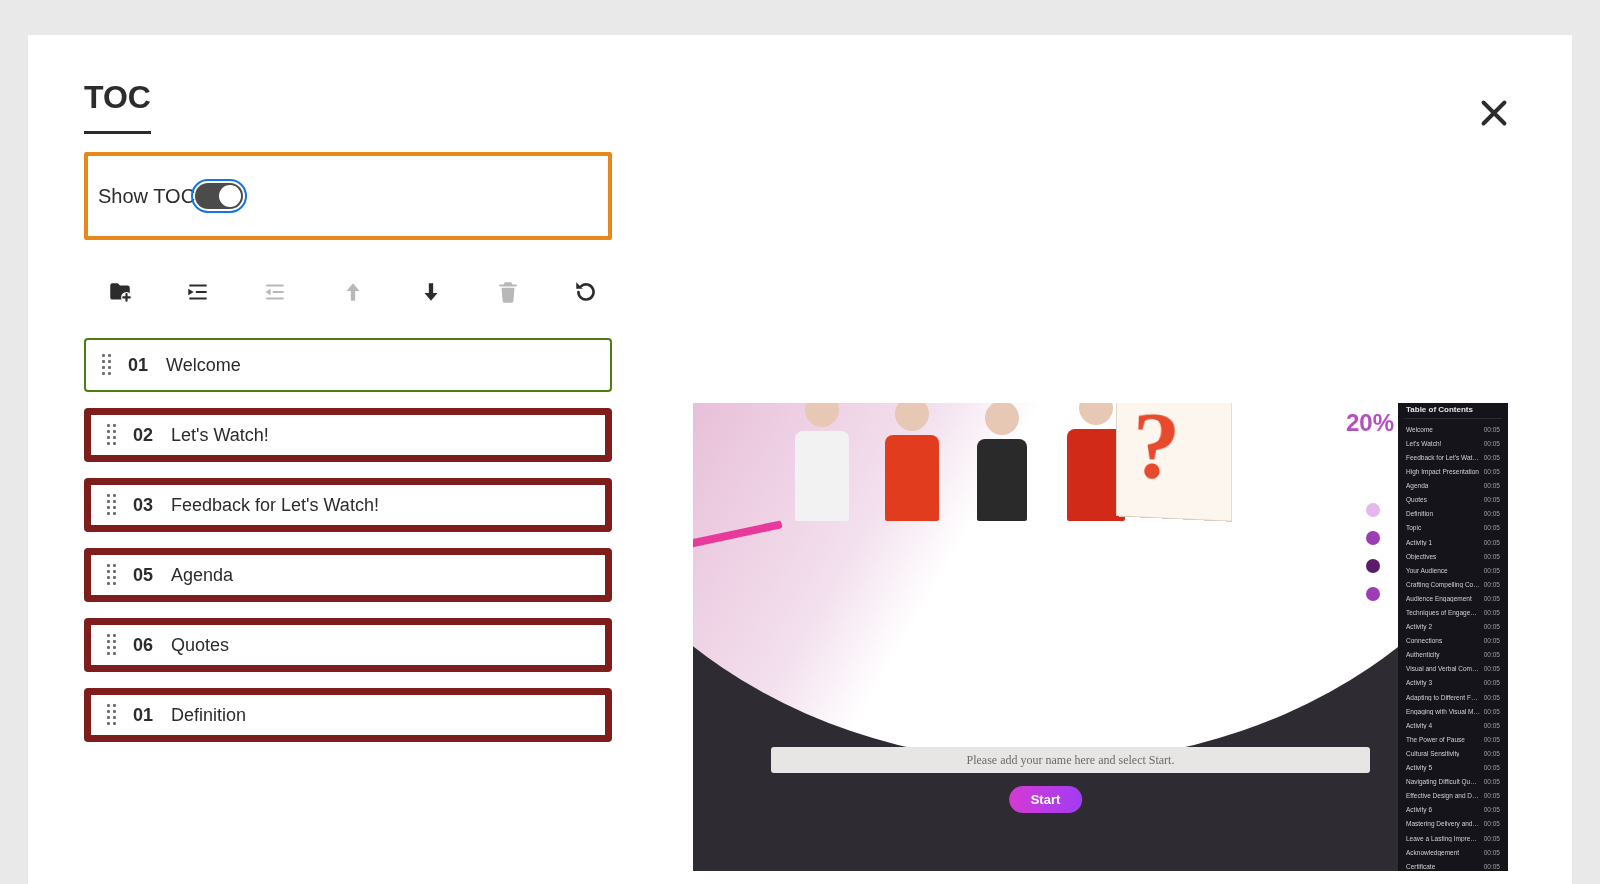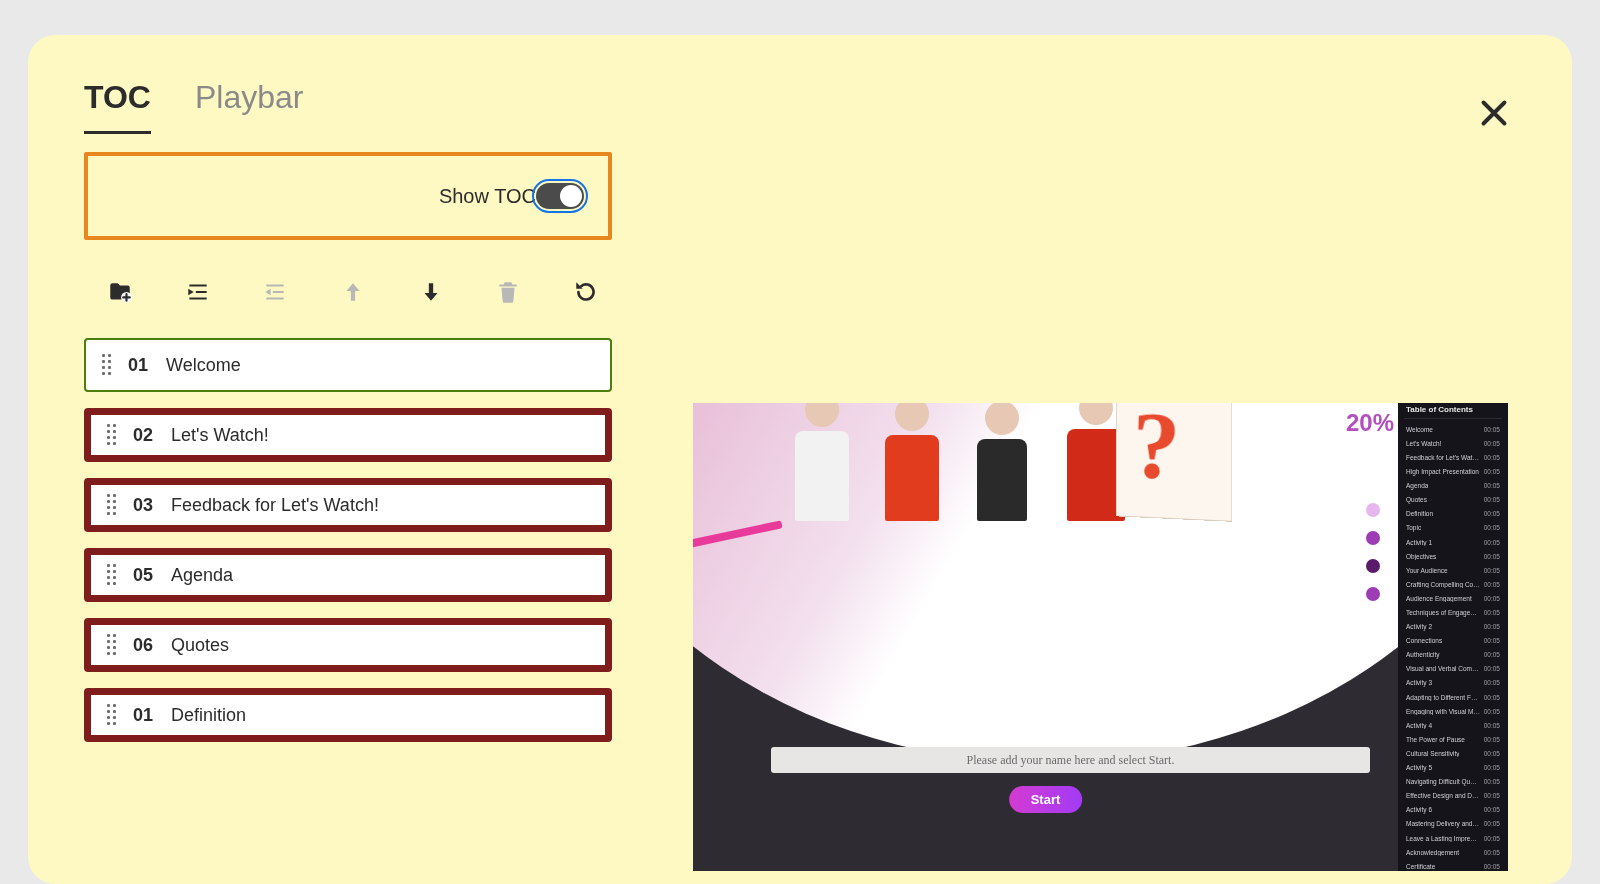--- a/index.html
+++ b/index.html
@@ -15,22 +15,21 @@
   .stage {
     position: relative;
     width: 1600px;
     height: 884px;
     padding: 35px 28px 0 28px;
   }
   .panel {
     position: relative;
     width: 100%;
     height: 100%;
-    background: #fef9c3;
-    border-radius: 27px;
+    background: #ffffff;
   }
 
   
   .left-col {
     position: relative;
     float: left;
     width: 640px;
     height: 100%;
     padding: 0 56px 0 56px;
   }
@@ -61,21 +60,21 @@
   }
 
   .show-toc-wrap {
     position: relative;
     margin-top: 18px;
     border: 4px solid #e8871e;
     border-radius: 2px;
     height: 88px;
     display: flex;
     align-items: center;
-    justify-content: flex-end;
+    justify-content: flex-start;
     padding: 0 24px 0 10px;
   }
   .show-toc-label {
     font-size: 20px;
     color: #2c2c2c;
   }
   
   .toggle {
     position: relative;
     width: 48px;
@@ -313,21 +312,20 @@
     <div class="close-btn">
       <svg viewBox="0 0 24 24">
         <path d="M5 5 L19 19 M19 5 L5 19" stroke="currentColor" stroke-width="2.6" stroke-linecap="round" fill="none"></path>
       </svg>
     </div>
 
     <div class="left-col">
 
       <div class="tabs">
         <div class="tab active">TOC</div>
-        <div class="tab">Playbar</div>
       </div>
 
       <div class="show-toc-wrap">
         <span class="show-toc-label">Show TOC</span>
         <div class="toggle" role="switch" aria-checked="true">
           <div class="knob"></div>
         </div>
       </div>
 
       <div class="toolbar">

